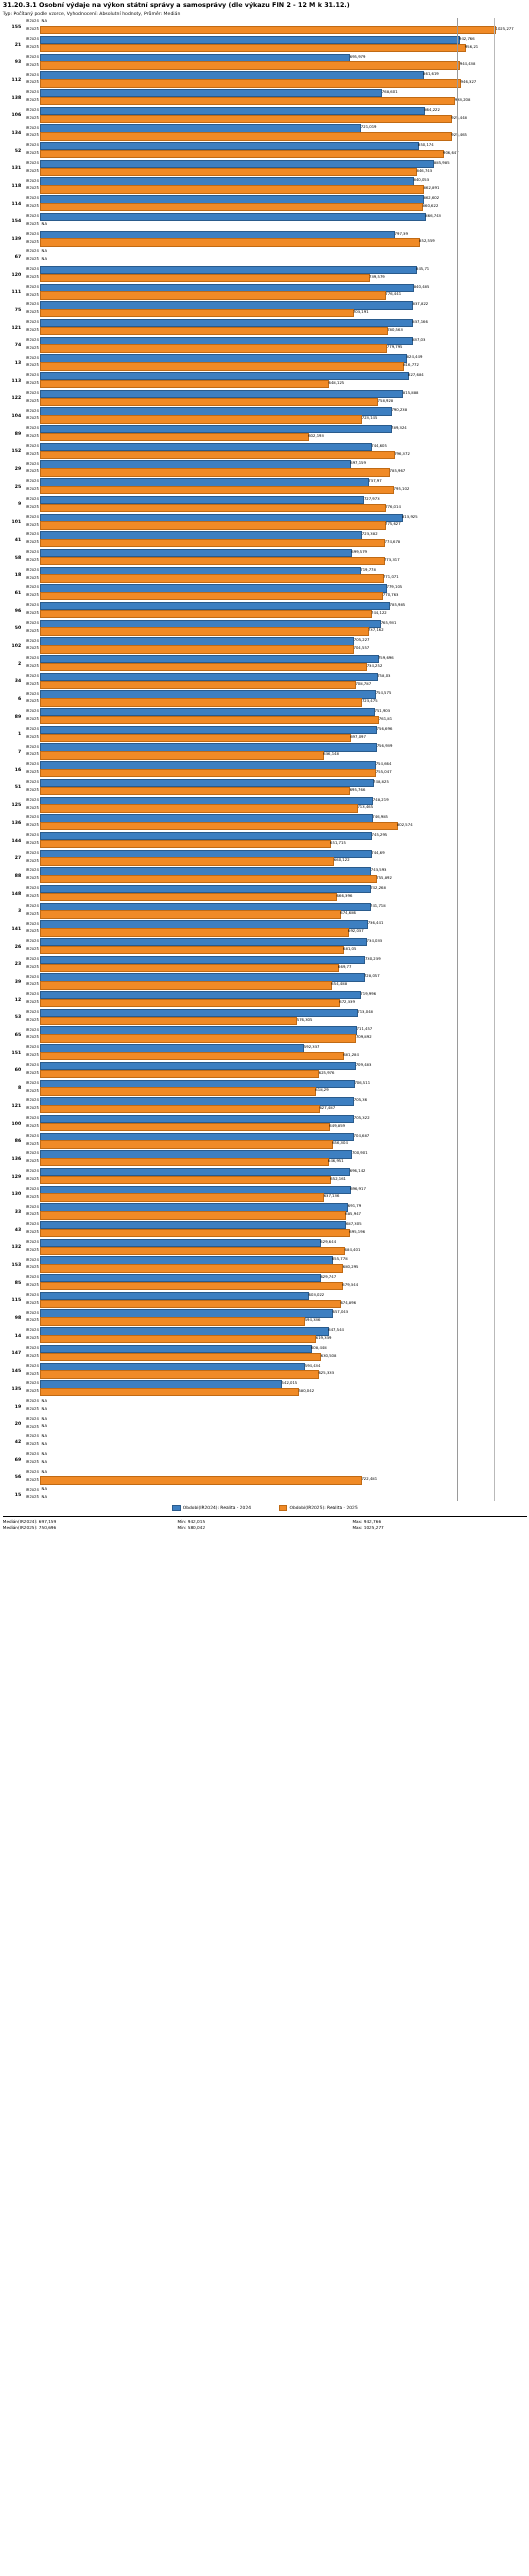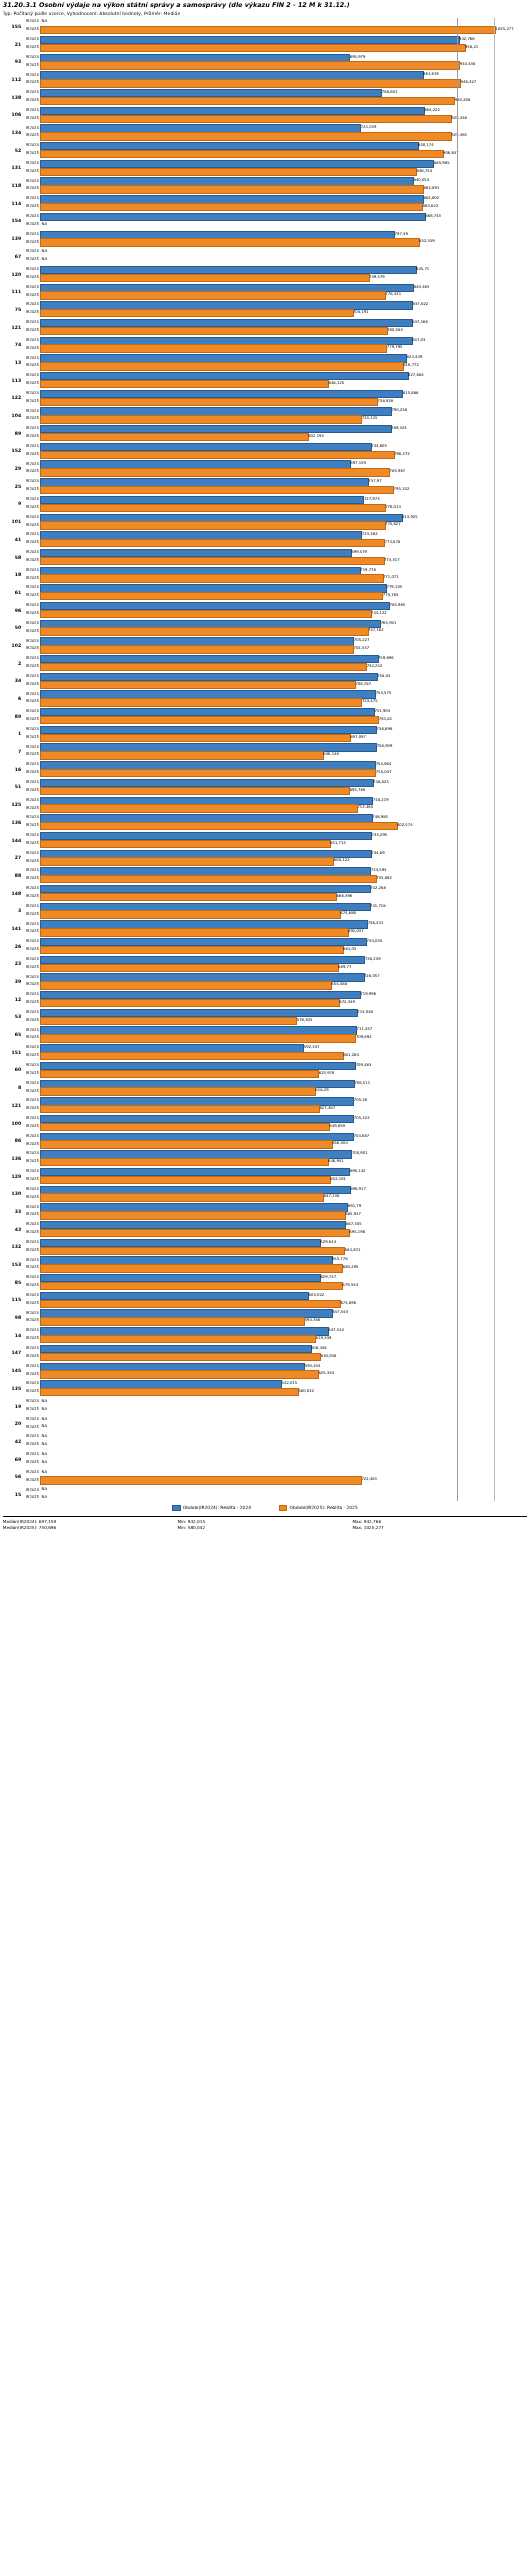--- a/index.html
+++ b/index.html
@@ -1,18 +1,18 @@
 <!DOCTYPE html>
 <html style="font-size:11.3px"><head>
 <meta charset="utf-8">
 <style>
   html,body{margin:0;padding:0;background:#ffffff;}
   body{font-family:"DejaVu Sans", sans-serif;color:#000;width:530px;}
   #page{width:530px;position:relative;}
-  .title-bar{font-size:6.4px;font-weight:bold;padding:2.1px 2.8px 0.7px 2.8px;line-height:7.8px;font-style:italic;}
+  .title-bar{font-size:6.4px;font-weight:bold;padding:2.1px 2.8px 0.7px 2.8px;line-height:7.8px;}
   .meta{font-size:4.6px;padding:0 2.8px 1.4px 2.8px;line-height:5.6px;}
   .chart-area{position:relative;margin:0 2.8px;}
   .rowgroup{display:flex;align-items:stretch;height:17.7px;border-bottom:0px solid #fff;}
   .rowlabel{width:18.4px;flex:0 0 18.4px;font-size:4.6px;text-align:right;padding-right:2.1px;
             display:flex;align-items:center;justify-content:flex-end;font-weight:bold;}
   .barsbox{flex:1 1 auto;position:relative;}
   .barline{height:7.8px;display:flex;align-items:center;position:relative;}
   .yearlab{font-size:3.7px;width:15.5px;flex:0 0 15.5px;text-align:right;padding-right:1.4px;color:#000;}
   .bartrack{position:relative;flex:1 1 auto;height:6.4px;}
   .bar{position:absolute;left:0;top:0;height:6.4px;}

